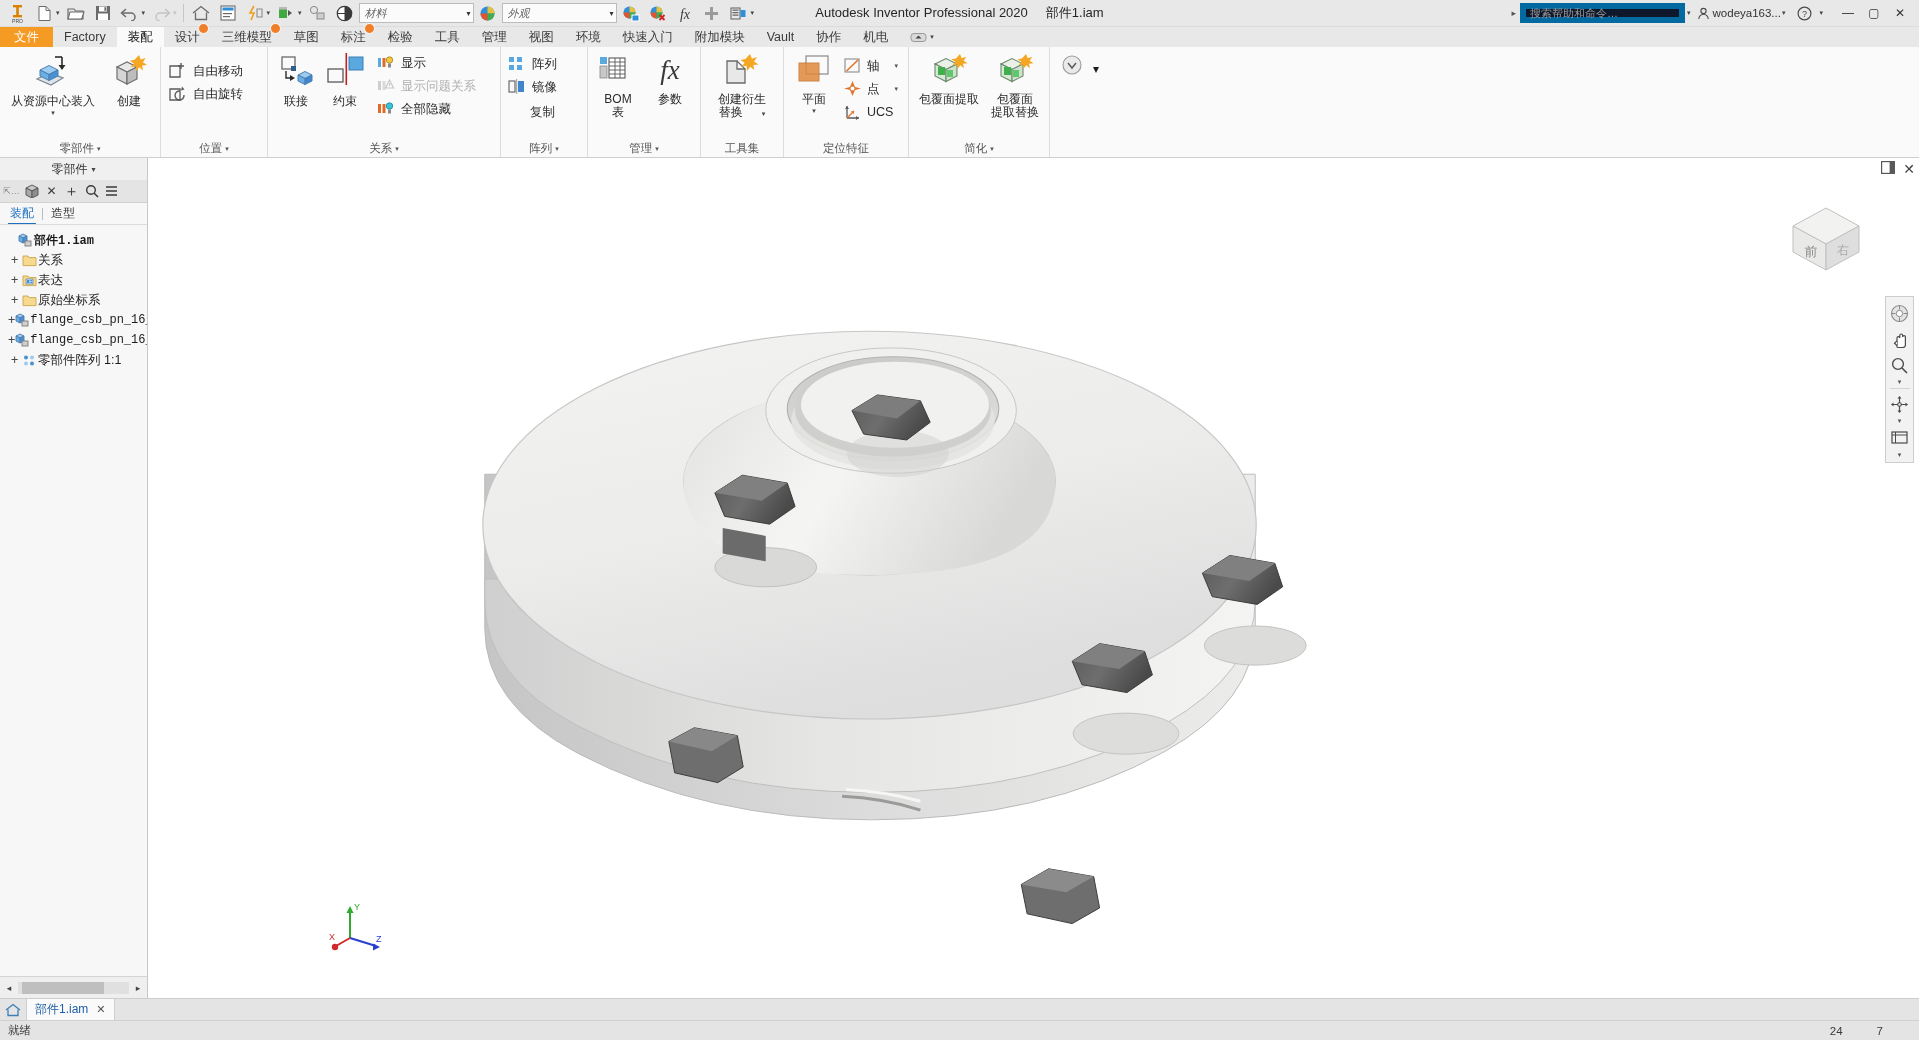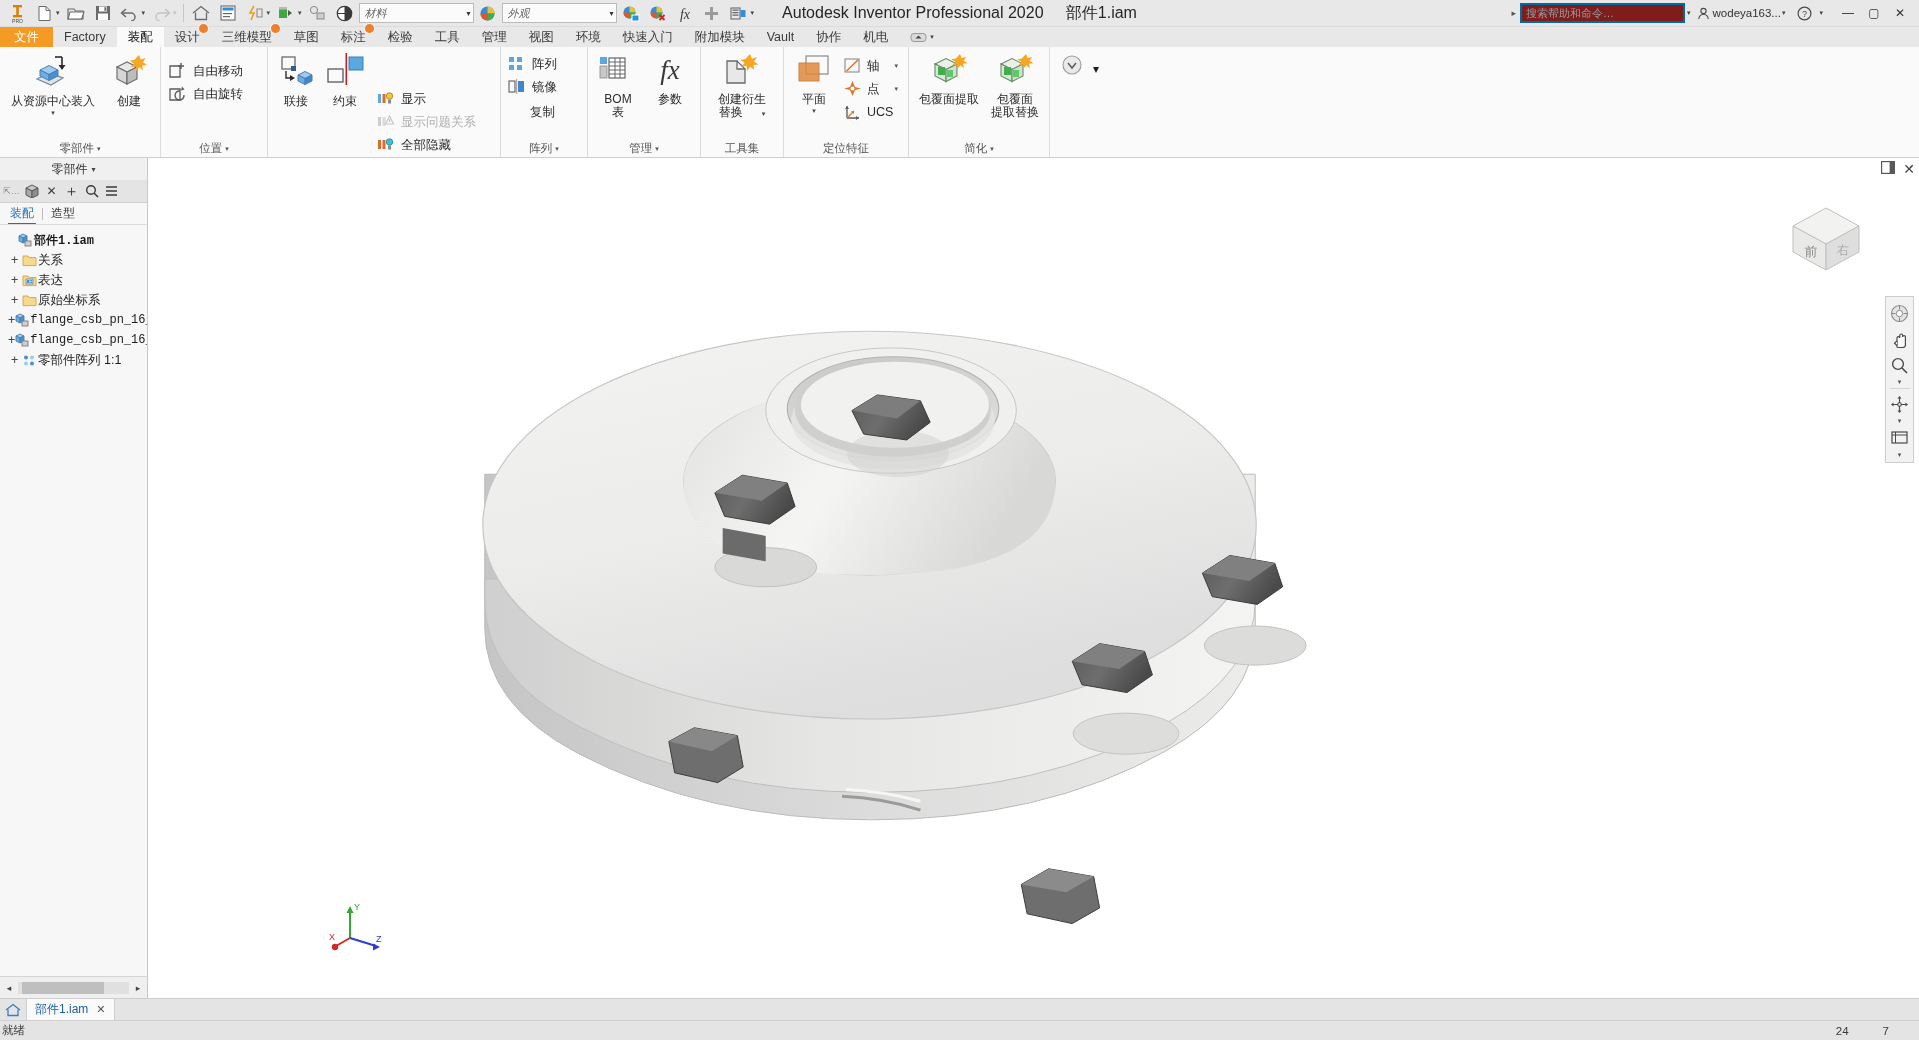--- a/index.html
+++ b/index.html
@@ -27,26 +27,26 @@
   .caret { font-size:7px; color:#444; margin-left:-2px; padding-right:2px; }
   .combo {
     height:20px; width:115px; background:#fbfbfb; border:1px solid #bcbcbc;
     display:flex; align-items:center; padding:0 2px 0 5px; font-size:11px; color:#666;
     font-style:italic;
     gap:40px;
   }
   .combo .cv { flex:1; overflow:hidden; white-space:nowrap; }
   .combo .ca { font-size:8px; color:#333; }
   .apptitle {
-    position:absolute; left:0; right:0; text-align:center; font-size:16px; color:#262626;
+    position:absolute; left:0; right:0; text-align:center; font-size:13px; color:#262626;
     pointer-events:none;
   }
   .tright { margin-left:auto; display:flex; align-items:center; gap:4px; padding-right:6px; }
   .searchbox {
-    width:165px; height:20px; background:#7f1d1d; border:2px solid #0369a1;
+    width:165px; height:20px; background:#0f172a; border:6px solid #0369a1;
     font-size:11px; color:#9a9a9a; display:flex; align-items:center; padding:0 4px;
   }
   .userchip { display:flex; align-items:center; font-size:11.5px; color:#333; gap:3px; }
   .wbtns { display:flex; align-items:center; gap:0px; margin-left:6px; }
   .wbtn { width:26px; height:24px; display:flex; align-items:center; justify-content:center; font-size:12px; color:#333;}
 
   
   .tabbar { height:20px; background:#e8e8e8; display:flex; align-items:stretch; font-size:12.5px; position:relative;}
   .tab { padding:0 11px; display:flex; align-items:center; color:#3a3a3a; white-space:nowrap; position:relative;}
   .tab.file { background:#f59a23; color:#fff; font-weight:normal; padding:0 14px;}
@@ -122,21 +122,21 @@
   .axis-tripod { position:absolute; left:180px; bottom:40px; width:62px; height:62px;}
 
   
   .doctabs { height:22px; background:#e4e4e4; display:flex; align-items:stretch; border-top:1px solid #cdcdcd;}
   .hometab { width:26px; display:flex; align-items:center; justify-content:center;}
   .dtab {
     display:flex; align-items:center; gap:8px; padding:0 8px; background:#fafafa;
     border-left:1px solid #cfcfcf; border-right:1px solid #cfcfcf; font-size:12px; color:#1e5fa8;
   }
   .dtab .x { font-size:11px; color:#555; }
-  .statusbar { height:20px; background:#e4e4e4; display:flex; align-items:center; padding:0 2px; font-size:11.5px; color:#3a3a3a; border-top:1px solid #d0d0d0;}
+  .statusbar { height:20px; background:#e4e4e4; display:flex; align-items:center; padding:0 8px; font-size:11.5px; color:#3a3a3a; border-top:1px solid #d0d0d0;}
   .statusbar .sright { margin-left:auto; display:flex; align-items:center; gap:34px; padding-right:28px;}
 </style>
 </head>
 <body>
 
 <div class="app">
 
   <div class="titlebar">
     <div class="qat">
 
@@ -477,21 +477,21 @@
         </div>
         <div class="bigbtn" style="min-width:42px;">
           <svg width="38" height="40" viewBox="0 0 38 40">
             <rect x="2" y="16" width="15" height="13" fill="none" stroke="#5a5a5a" stroke-width="1.3"></rect>
             <rect x="19.5" y="0" width="1.6" height="32" fill="#c02020"></rect>
             <rect x="23" y="4" width="14" height="13" fill="#5aa8e0" stroke="#3a7fb5" stroke-width="1"></rect>
           </svg>
           <span class="lbl">约束</span>
         </div>
         <div class="col" style="margin-left:4px;">
-          <div class="smbtn" style="min-width:120px;margin-top:36px;">
+          <div class="smbtn" style="min-width:120px;">
             <svg width="19" height="18" viewBox="0 0 19 18">
               <rect x="1" y="4" width="3" height="9" fill="#5aa8e0"></rect>
               <rect x="5.5" y="4" width="3" height="9" fill="#e06a2a"></rect>
               <circle cx="12.5" cy="6" r="3.2" fill="#f5c542" stroke="#b08a1a" stroke-width="0.9"></circle>
               <rect x="11" y="9.5" width="3" height="4" fill="#8a8a8a"></rect>
             </svg>
             <span class="lbl">显示</span>
           </div>
           <div class="smbtn dis" style="min-width:120px;">
             <svg width="19" height="18" viewBox="0 0 19 18" opacity="0.45">

